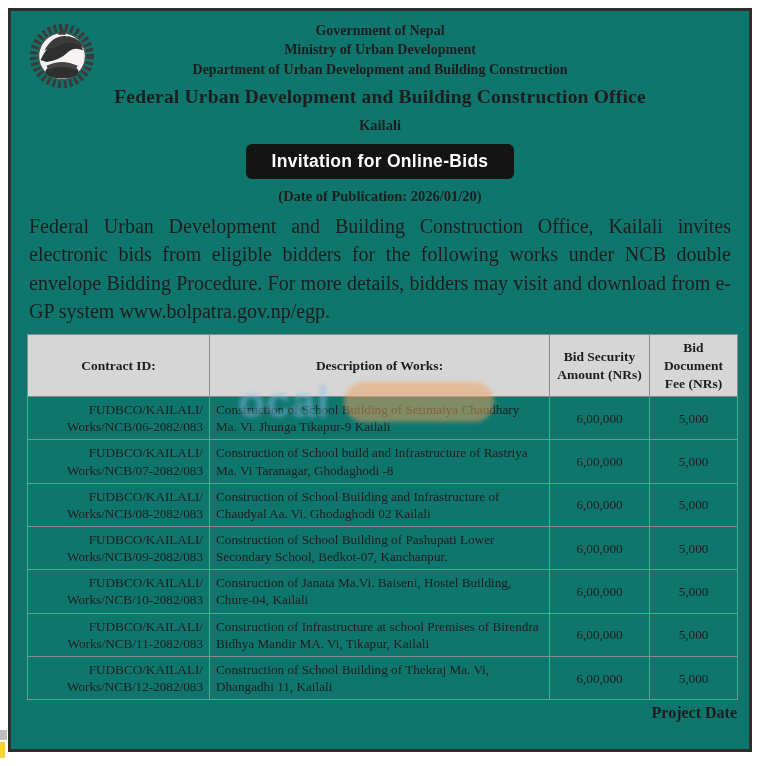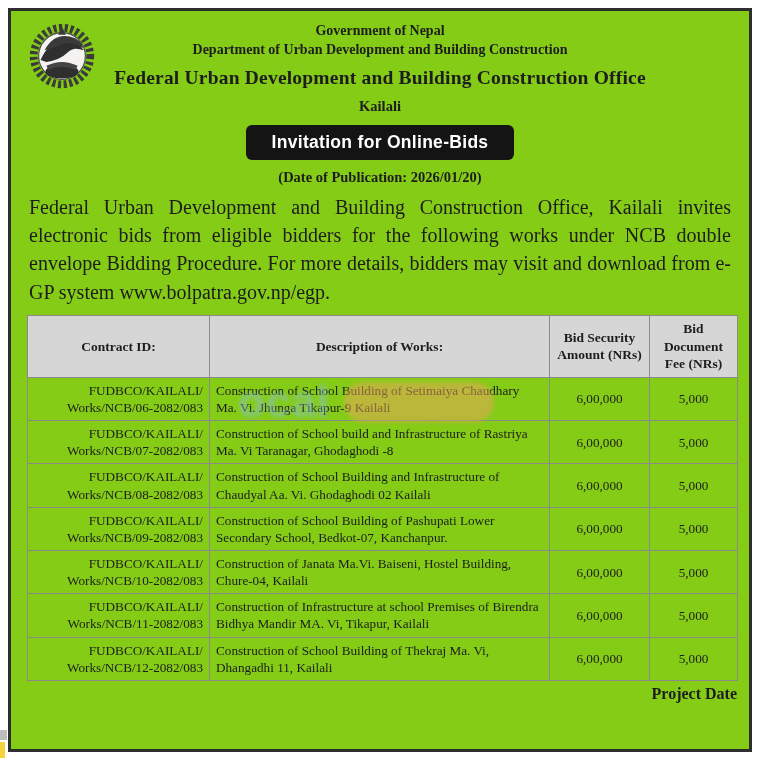--- a/index.html
+++ b/index.html
@@ -2,21 +2,21 @@
 <html><head>
 <meta charset="utf-8">
 <style>
   html,body{margin:0;padding:0;}
   body{
     width:766px;height:766px;position:relative;background:#ffffff;
     font-family:"Liberation Serif", serif;color:#1d1d1d;overflow:hidden;
   }
   .frame{
     position:absolute;left:8px;top:8px;width:744px;height:744px;
-    border:3px solid #2e2e2e;background:#84cc16;box-sizing:border-box;
+    border:3px solid #2e2e2e;background:#0f766e;box-sizing:border-box;
   }
   .doc{position:relative;width:100%;height:100%;box-sizing:border-box;padding:10px 16px 8px 16px;}
 
   
   .emblem{position:absolute;left:12px;top:10px;width:78px;height:76px;}
 
   
   .hdr{text-align:center;line-height:1.38;}
   .org-line{font-weight:bold;font-size:14px;}
   .office-name{font-weight:bold;font-size:19.5px;margin-top:5px;letter-spacing:.2px;}
@@ -86,20 +86,21 @@
       <circle cx="40" cy="36" r="24" fill="#f4f3f1" stroke="#4a4a4a" stroke-width="1.2"></circle>
       <path d="M18 40 Q26 22 40 20 Q56 18 62 30 Q52 26 46 32 Q38 40 24 42 Z" fill="#2f2f2f"></path>
       <path d="M22 30 Q32 12 48 16 Q60 19 62 28 Q50 20 40 24 Q30 28 22 30 Z" fill="#3a3a3a"></path>
       <ellipse cx="40" cy="52" rx="17" ry="7" fill="#2f2f2f"></ellipse>
       <path d="M24 46 Q40 38 56 46 L54 50 Q40 44 26 50 Z" fill="#444444"></path>
       <path d="M36 14 L40 6 L44 14 Z" fill="#3a3a3a"></path>
     </svg>
 
     <div class="hdr">
       <div class="org-line">Government of Nepal</div>
+      <div class="org-line">Ministry of Urban Development</div>
       <div class="org-line">Department of Urban Development and Building Construction</div>
       <div class="office-name">Federal Urban Development and Building Construction Office</div>
       <div class="district">Kailali</div>
     </div>
 
     <div class="banner-wrap">
       <span class="banner">Invitation for Online-Bids</span>
     </div>
 
     <div class="pub-date">(Date of Publication: 2026/01/20)</div>

